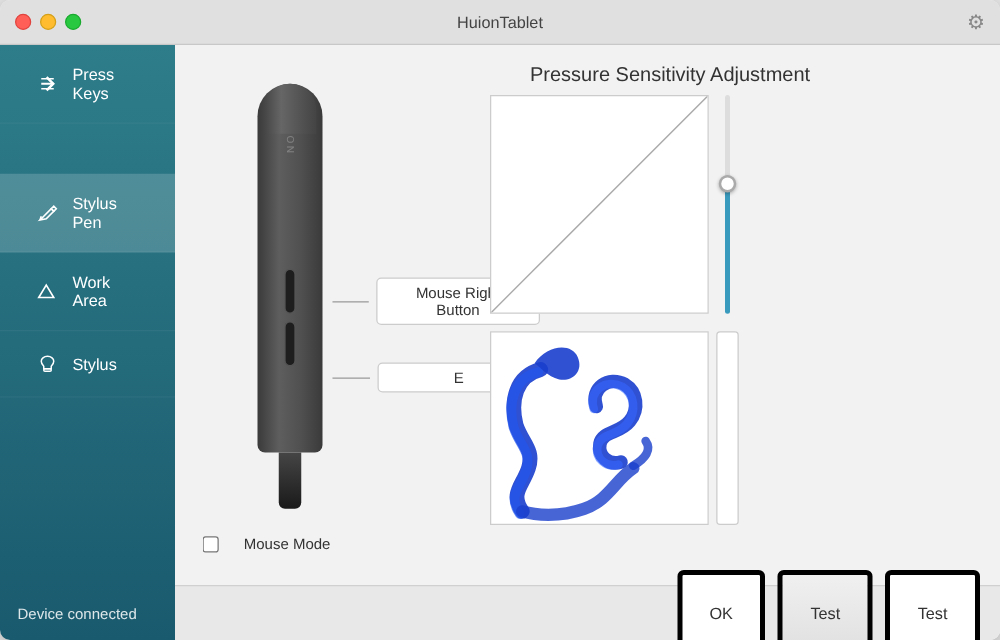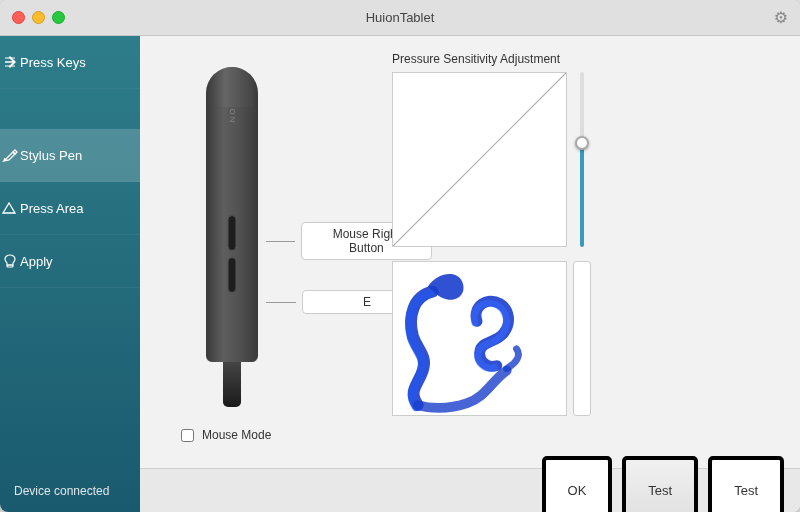--- a/index.html
+++ b/index.html
@@ -66,21 +66,22 @@
     .sidebar {
       width: 140px;
       background: linear-gradient(to bottom, #2e7d8a, #1a5a6e);
       display: flex;
       flex-direction: column;
       flex-shrink: 0;
     }
     .sidebar-item {
       display: flex;
       align-items: center;
-      padding: 16px 0;
+      gap: 10px;
+      padding: 16px 28px;
       cursor: pointer;
       color: white;
       font-size: 13px;
       border-bottom: 1px solid rgba(255,255,255,0.05);
     }
     .sidebar-item.active {
       background: rgba(255,255,255,0.18);
       margin-top: 40px;
     }
     .sidebar-icon {
@@ -133,41 +134,42 @@
       padding: 4px 14px;
       font-size: 12px;
       color: #333;
       min-width: 130px;
       text-align: center;
       cursor: pointer;
     }
     .mouse-mode-row {
       position: absolute;
       bottom: 10px;
-      left: 25px;
+      left: 6px;
       display: flex;
       align-items: flex-end;
-      gap: 8px;
+      gap: 20px;
       font-size: 12px;
       color: #333;
     }
     .right-panels {
       flex: 1;
       display: flex;
       flex-direction: column;
       gap: 14px;
     }
     .pressure-box {
       flex: 1;
     }
     .section-label {
-      font-size: 12px;
+      font-size: 16px;
       color: #333;
       margin-bottom: 6px;
       font-weight: 500;
+      margin-left: 32px;
     }
     .pressure-chart-wrap {
       display: flex;
       gap: 6px;
     }
     .pressure-chart {
       width: 175px;
       height: 175px;
       background: white;
       border: 1px solid #ccc;
@@ -316,30 +318,30 @@
           </svg>
         </span>
         <span>Stylus Pen</span>
       </div>
       <div class="sidebar-item">
         <span class="sidebar-icon">
           <svg width="18" height="18" viewBox="0 0 18 18" fill="none">
             <path d="M2 14L8 4l6 10z" stroke="white" stroke-width="1.3" fill="none"></path>
           </svg>
         </span>
-        <span>Press Area</span>
+        <span>Work Area</span>
       </div>
       <div class="sidebar-item">
         <span class="sidebar-icon">
           <svg width="18" height="18" viewBox="0 0 18 18" fill="none">
             <path d="M9 3 C6 3 4 5 4 7 C4 9 5 10 6 11 L6 13 L12 13 L12 11 C13 10 14 9 14 7 C14 5 12 3 9 3Z" stroke="white" stroke-width="1.2" fill="none"></path>
             <rect x="6" y="13" width="6" height="2" rx="1" stroke="white" stroke-width="1.2" fill="none"></rect>
           </svg>
         </span>
-        <span>Apply</span>
+        <span>Stylus</span>
       </div>
       <div class="sidebar-spacer"></div>
       <div class="device-status">Device connected</div>
     </div>
 
     <div class="content-area">
       <div class="content-main">
 
         <div class="pen-section">
 

